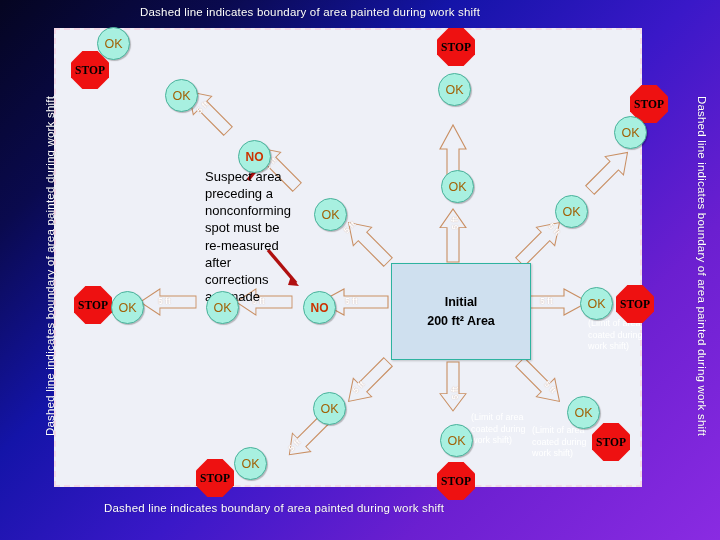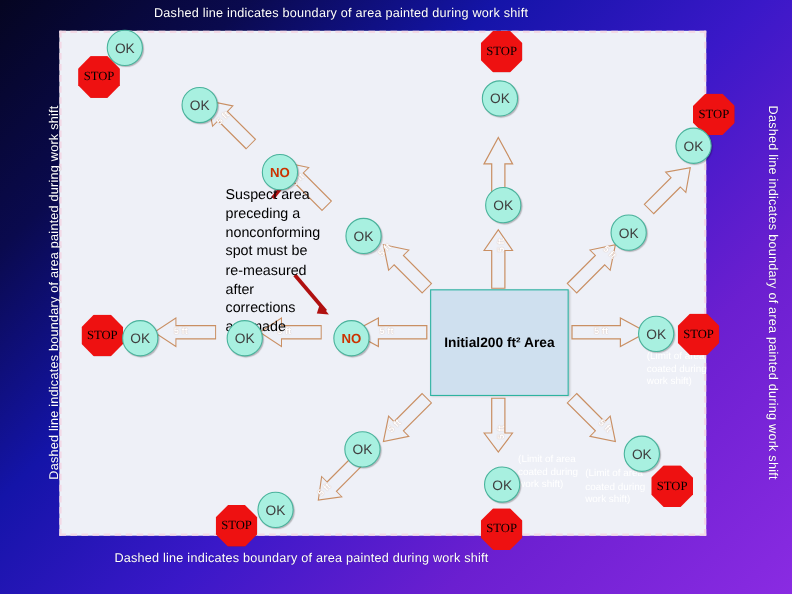--- a/index.html
+++ b/index.html
@@ -34,44 +34,44 @@
   #title-right{
     left:502px;top:260px;width:400px;text-align:center;
     transform:rotate(90deg);
   }
 
   
   .node{position:absolute;display:flex;align-items:center;justify-content:center;}
   .ok{
     width:31px;height:31px;border-radius:50%;
     background:#a8f0e0;border:1.5px solid #49b39c;
-    color:#404040;font-size:12.5px;font-weight:400;
+    color:#a16207;font-size:12.5px;font-weight:400;
     box-shadow:1px 1px 1px rgba(0,0,0,.25);
     font-family:"Liberation Sans", sans-serif;
   }
   .no{
     width:31px;height:31px;border-radius:50%;
     background:#a8f0e0;border:1.5px solid #49b39c;
     color:#cc3300;font-size:12px;font-weight:bold;
     box-shadow:1px 1px 1px rgba(0,0,0,.25);
   }
   .stop{
     width:38px;height:38px;
     background:#ee1111;
     clip-path:polygon(30% 0,70% 0,100% 30%,100% 70%,70% 100%,30% 100%,0 70%,0 30%);
-    color:#000;font-size:11.5px;font-weight:normal;
+    color:#000;font-size:11.5px;font-weight:bold;
     font-family:"Liberation Serif", serif;
     filter:drop-shadow(1.5px 1.5px 0 rgba(0,0,0,.35));
   }
 
   
   #center-box{
-    position:absolute;left:391px;top:263px;width:126px;height:97px;
+    position:absolute;left:391px;top:263px;width:140px;height:97px;
     background:#cfe0ef;border:1.5px solid #2eb3a0;
-    display:flex;flex-direction:row;align-items:center;justify-content:center;
+    display:flex;flex-direction:column;align-items:center;justify-content:center;
     color:#000;font-weight:bold;font-size:12.5px;line-height:1.45;
     text-align:center;box-sizing:border-box;
     box-shadow:1px 1px 2px rgba(0,0,0,.2);
   }
 
   
   #suspect-note{
     position:absolute;left:205px;top:168px;width:84px;
     font-size:13px;line-height:1.32;color:#000;
   }

